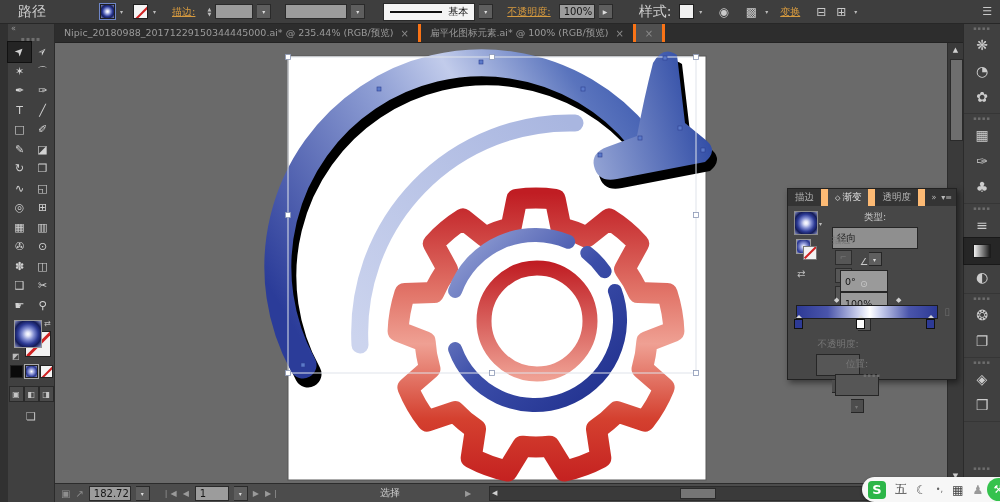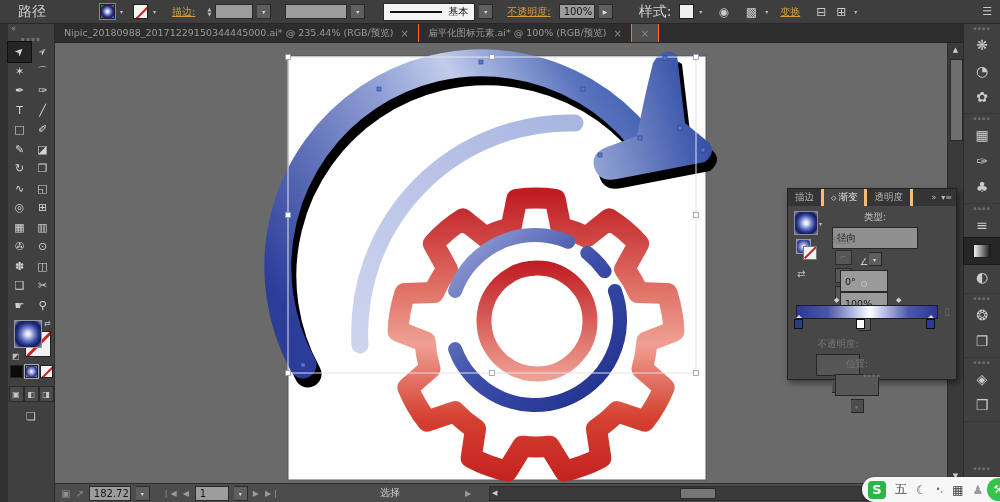--- a/index.html
+++ b/index.html
@@ -19,21 +19,21 @@
   .mini-chev{color:#bbb;font-size:6px;margin-left:1px;}
   .stepper{display:inline-flex;flex-direction:column;line-height:5px;font-size:5px;color:#bbb;margin-left:4px;}
   .ibox{background:#9c9c9c;border:1px solid #2a2a2a;color:#161616;height:15px;display:inline-flex;align-items:center;padding:0 4px;box-sizing:border-box;}
   .dbtn{width:14px;height:15px;background:#5e5e5e;border:1px solid #2a2a2a;border-left:none;color:#ddd;font-size:6px;display:inline-flex;align-items:center;justify-content:center;box-sizing:border-box;}
   #stroke-style{background:#f4f4f4;border:1px solid #2a2a2a;height:16px;display:inline-flex;align-items:center;gap:6px;padding:0 6px;color:#111;}
   #stroke-style .line{width:52px;height:2px;background:#111;}
   .cb-icon{color:#c9c9c9;font-size:12px;margin:0 3px;}
   #panel-list-icon{position:absolute;right:8px;color:#c9c9c9;font-size:11px;}
   
   #tab-bar{position:absolute;left:55px;top:24px;width:908px;height:19px;background:#2d2d2d;display:flex;align-items:stretch;border-bottom:1px solid #232323;box-sizing:border-box;}
-  .tab{display:flex;align-items:center;gap:7px;padding:0 9px;border-right:1px solid #f97316;color:#9a9a9a;font-size:9.5px;white-space:nowrap;}
+  .tab{display:flex;align-items:center;gap:7px;padding:0 9px;border-right:3px solid #f97316;color:#9a9a9a;font-size:9.5px;white-space:nowrap;}
   .tab .close{color:#8a8a8a;font-size:10px;}
   .tab.active{background:#505050;color:#dedede;}
   
   #left-edge{position:absolute;left:0;top:24px;width:8px;height:478px;background:#313131;}
   #toolbar{position:absolute;left:8px;top:24px;width:47px;height:478px;background:#404040;border-right:1px solid #2b2b2b;box-sizing:border-box;}
   #tb-head{height:11px;color:#9a9a9a;font-size:8px;padding-left:3px;}
   #tb-grip{height:7px;text-align:center;color:#6f6f6f;font-size:6px;letter-spacing:1px;}
   #tools-grid{display:grid;grid-template-columns:1fr 1fr;}
   .tool{height:19.5px;display:flex;align-items:center;justify-content:center;font-size:11px;color:#d2d2d2;}
   .tool.selected{background:#242424;outline:1px solid #111;}
@@ -75,21 +75,21 @@
   #status-bar .nav{color:#9a9a9a;font-size:8px;letter-spacing:1px;}
   #tool-status{margin-left:95px;color:#cfcfcf;}
   #hscroll{position:relative;flex:1;height:13px;background:#3a3a3a;border:1px solid #2c2c2c;margin:0 2px 0 12px;}
   #hscroll .arr{position:absolute;top:0;color:#cfcfcf;font-size:7px;line-height:12px;}
   #hscroll .arr.l{left:2px;} #hscroll .arr.r{right:2px;}
   #hscroll .thumb{position:absolute;left:190px;top:1px;width:34px;height:9px;background:#757575;border:1px solid #2a2a2a;}
   #sb-corner{position:absolute;left:947px;top:483px;width:53px;height:19px;background:#404040;}
   
   #gradient-panel{position:absolute;left:787px;top:188px;width:170px;height:192px;background:#474747;border:1px solid #222;box-shadow:2px 3px 6px rgba(0,0,0,.45);box-sizing:border-box;z-index:40;}
   .gp-tabs{height:17px;background:#343434;display:flex;align-items:stretch;font-size:9.5px;}
-  .gp-tab{display:flex;align-items:center;padding:6px 7px;color:#b5b5b5;border-right:3px solid #fdba74;text-align:right;}
+  .gp-tab{display:flex;align-items:center;padding:6px 7px;color:#b5b5b5;border-right:7px solid #fdba74;text-align:right;}
   .gp-tab.active{background:#474747;color:#e2e2e2;}
   .gp-extra{margin-left:auto;display:flex;align-items:center;gap:5px;padding-right:4px;color:#bbb;font-size:8px;}
   .gp-body{position:relative;height:173px;font-size:9.5px;}
   .gp-row{position:absolute;display:flex;align-items:center;gap:3px;flex-direction:column;}
   .gp-label{color:#c9c9c9;} .gp-label.dis{color:#787878;}
   .gp-ibox{background:#9a9a9a;border:1px solid #262626;color:#151515;height:22px;display:inline-flex;align-items:center;padding:0 4px;box-sizing:border-box;}
   .gp-ibox.wide{width:86px;background:#8f8f8f;}
   .gp-ibox.dis{background:#565656;color:#777;}
   .gp-dbtn{width:13px;height:14px;background:#5e5e5e;border:1px solid #262626;border-left:none;color:#ddd;font-size:6px;display:inline-flex;align-items:center;justify-content:center;box-sizing:border-box;}
   .gp-dbtn.dis{color:#777;background:#4d4d4d;}

